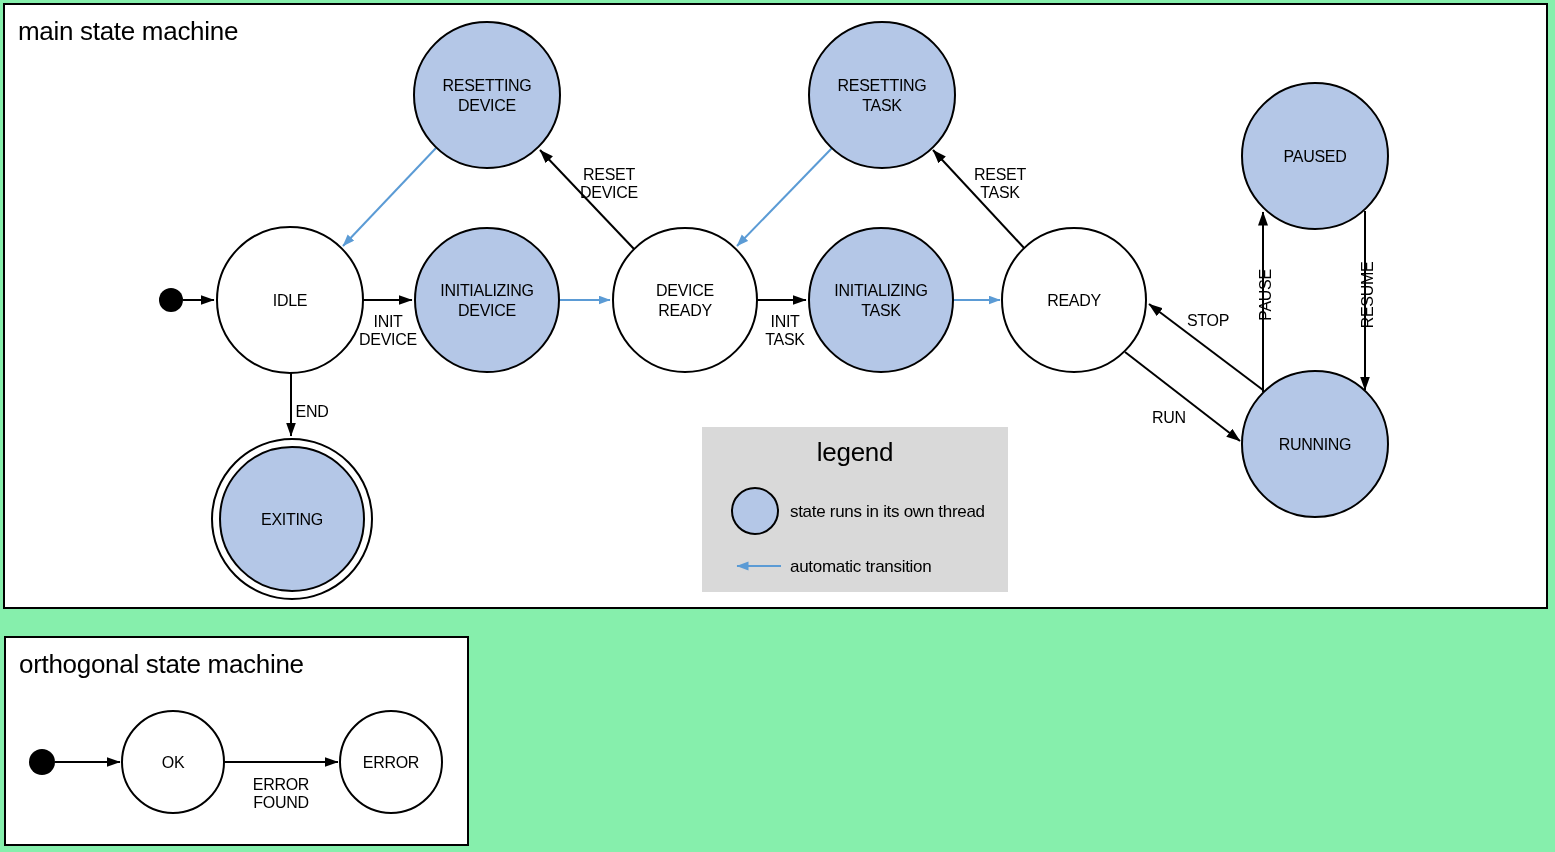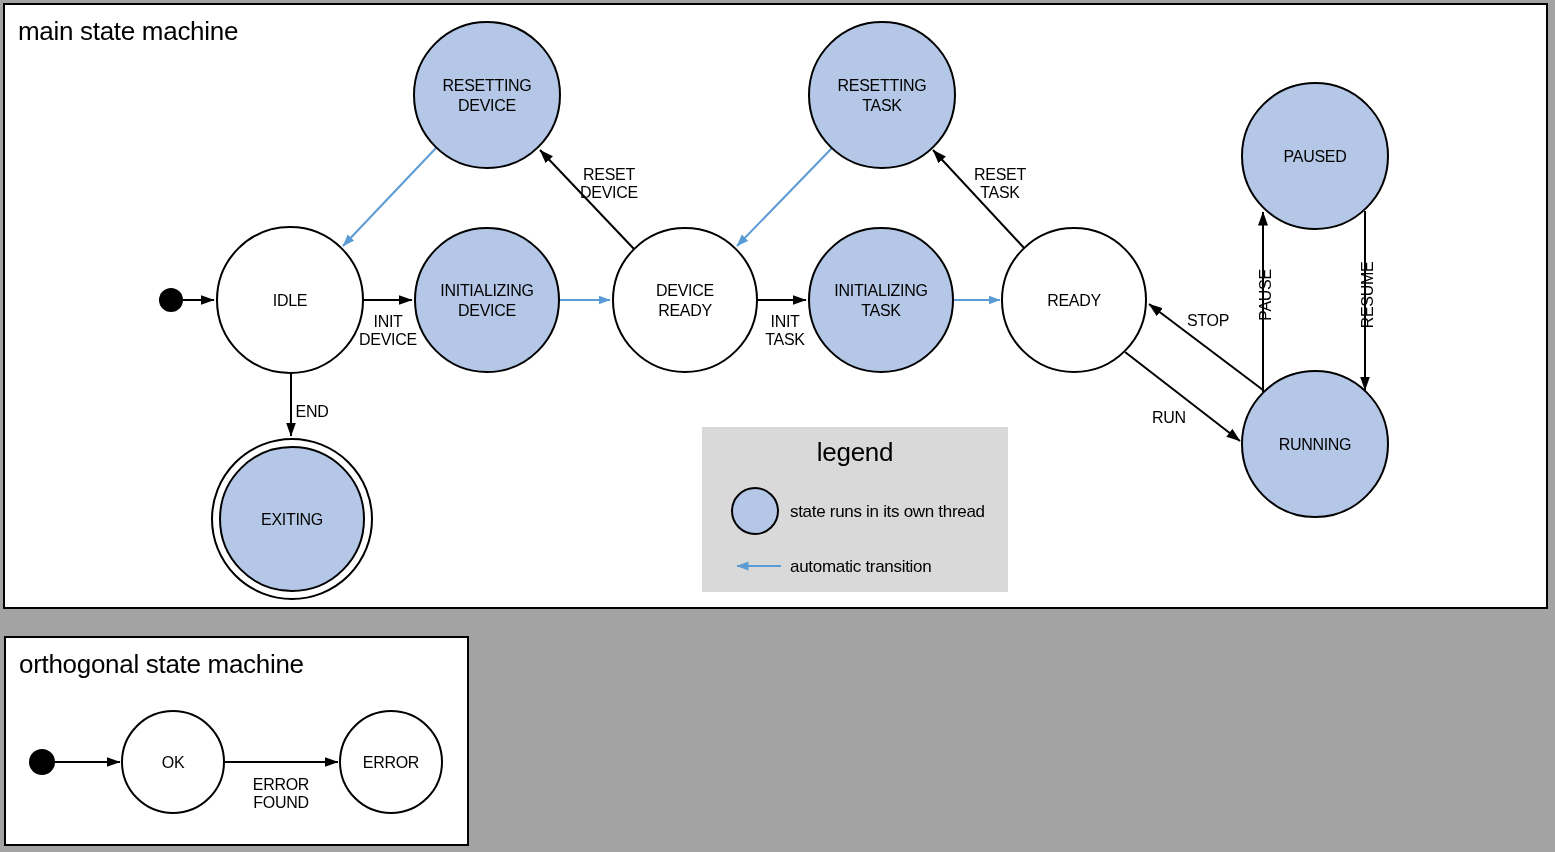--- a/index.html
+++ b/index.html
@@ -1,20 +1,20 @@
 <!DOCTYPE html>
 <html><head>
 <meta charset="utf-8">
 <style>
   html, body { margin: 0; padding: 0; background: #ffffff; }
   .stage {
     position: relative;
     width: 1555px;
     height: 852px;
-    background: #a3a3a3;
+    background: #86efac;
     font-family: "Liberation Sans", "DejaVu Sans", sans-serif;
   }
   svg { display: block; }
   text {
     fill: #000000;
     font-family: "Liberation Sans", "DejaVu Sans", sans-serif;
     letter-spacing: -0.3px;
   }
   .panel-title   { font-size: 26px; }
   .state-label   { font-size: 16px; text-anchor: middle; font-weight: 500; }

